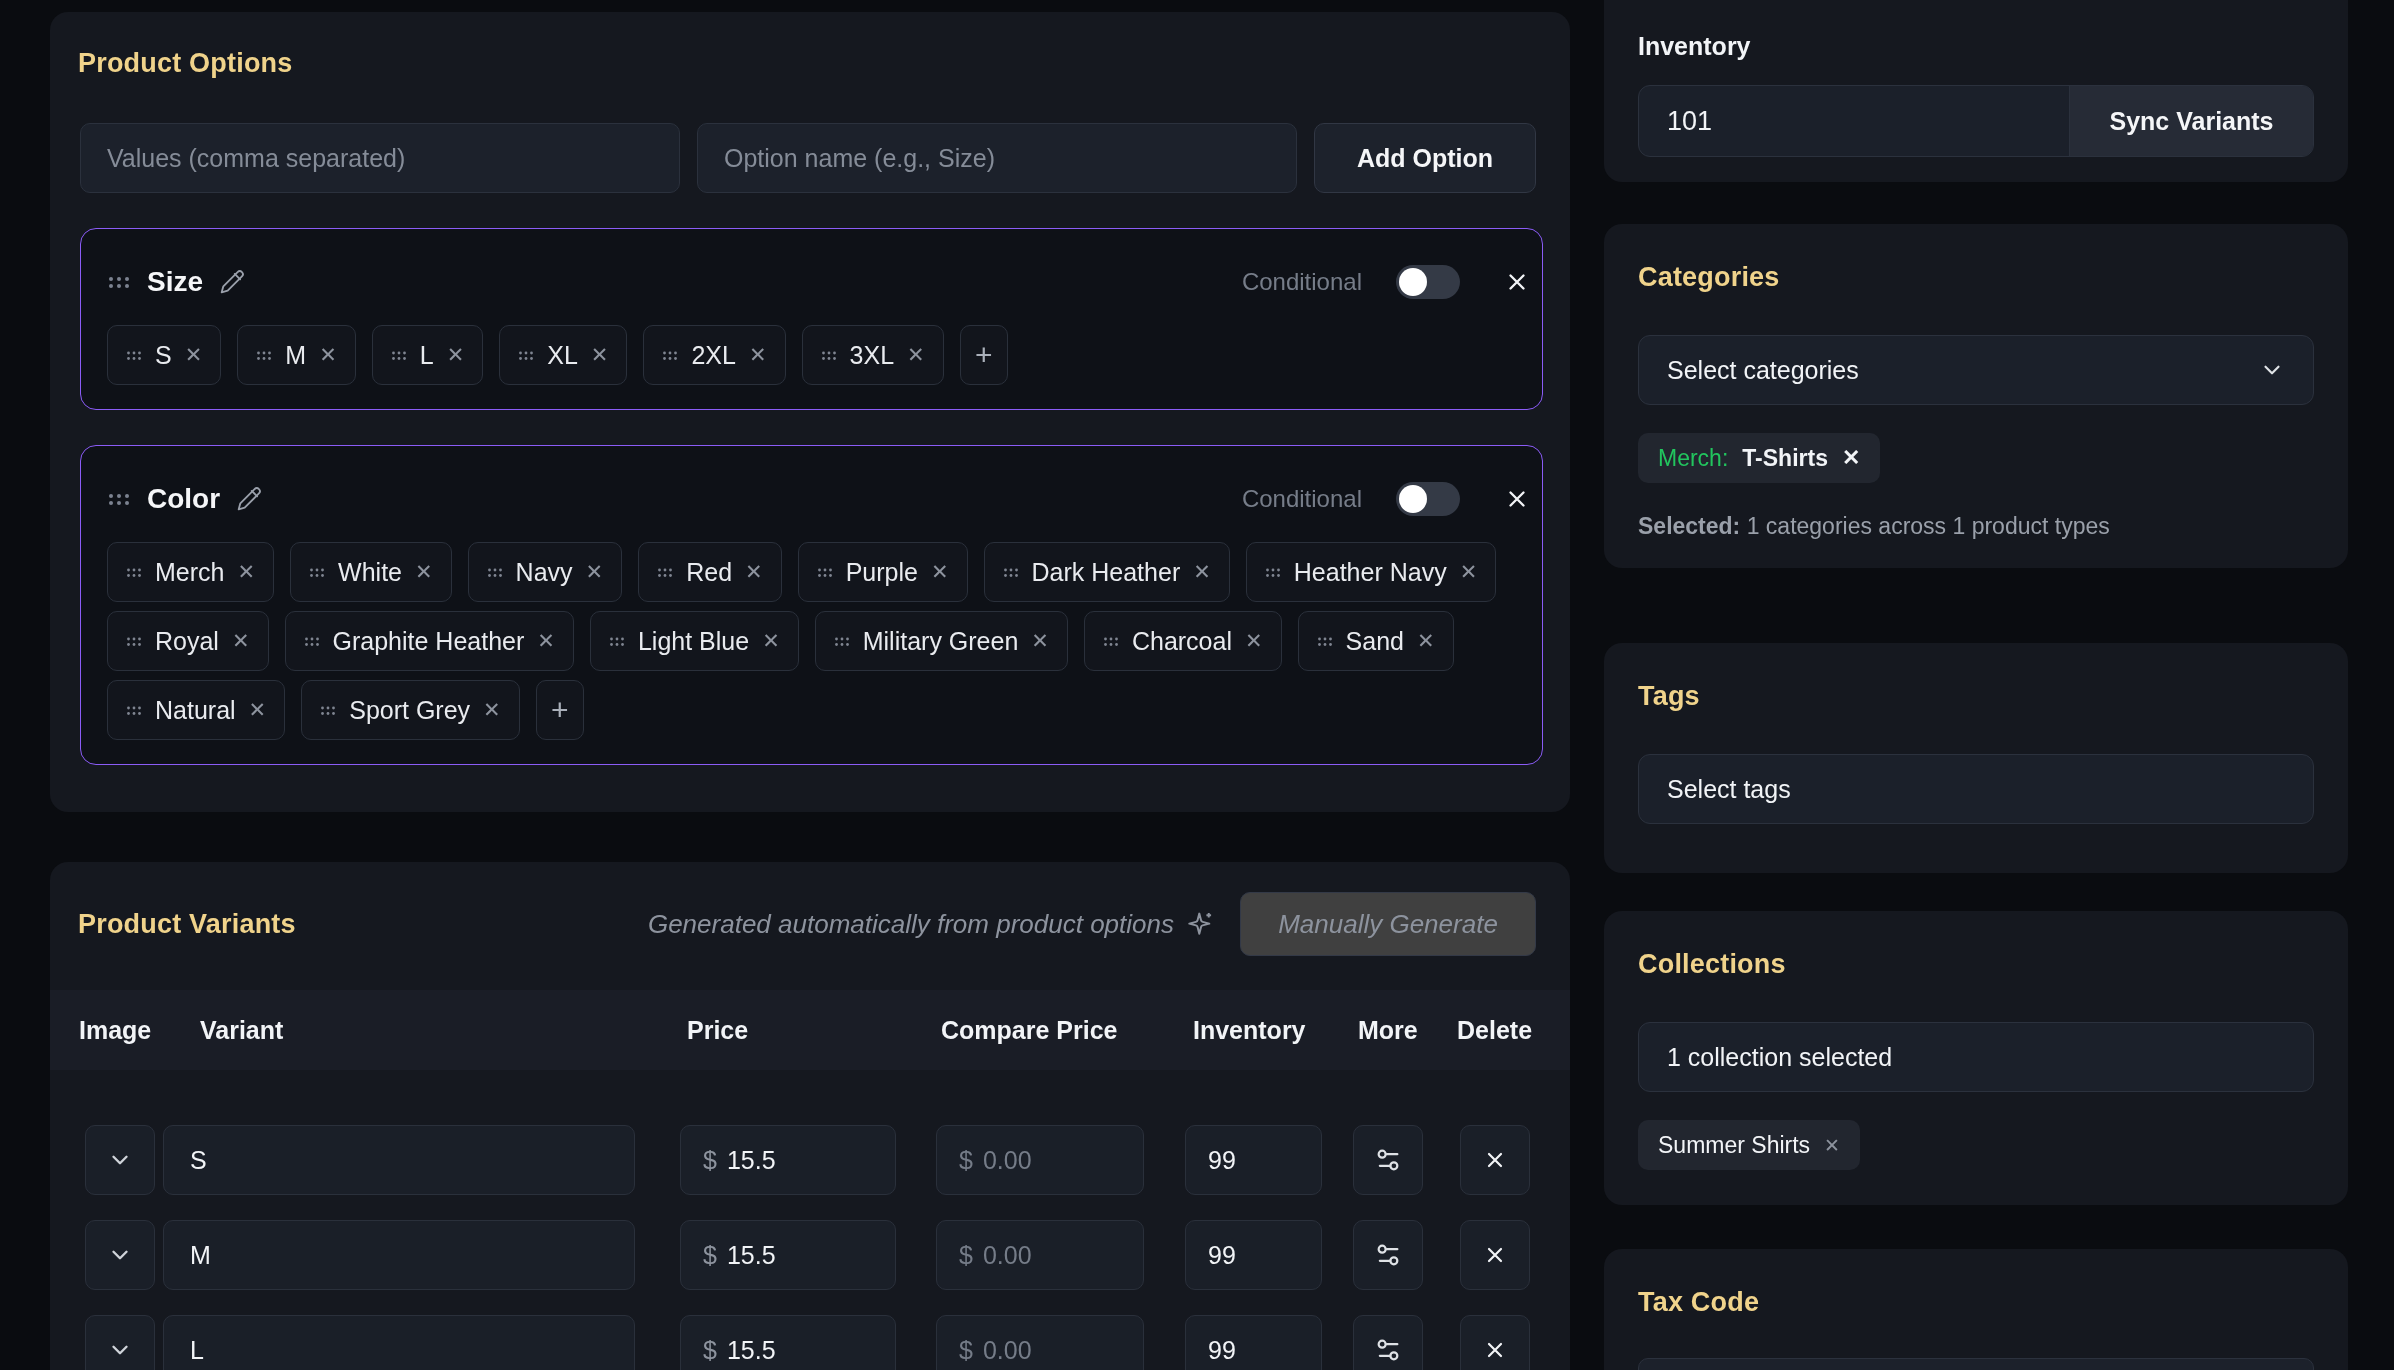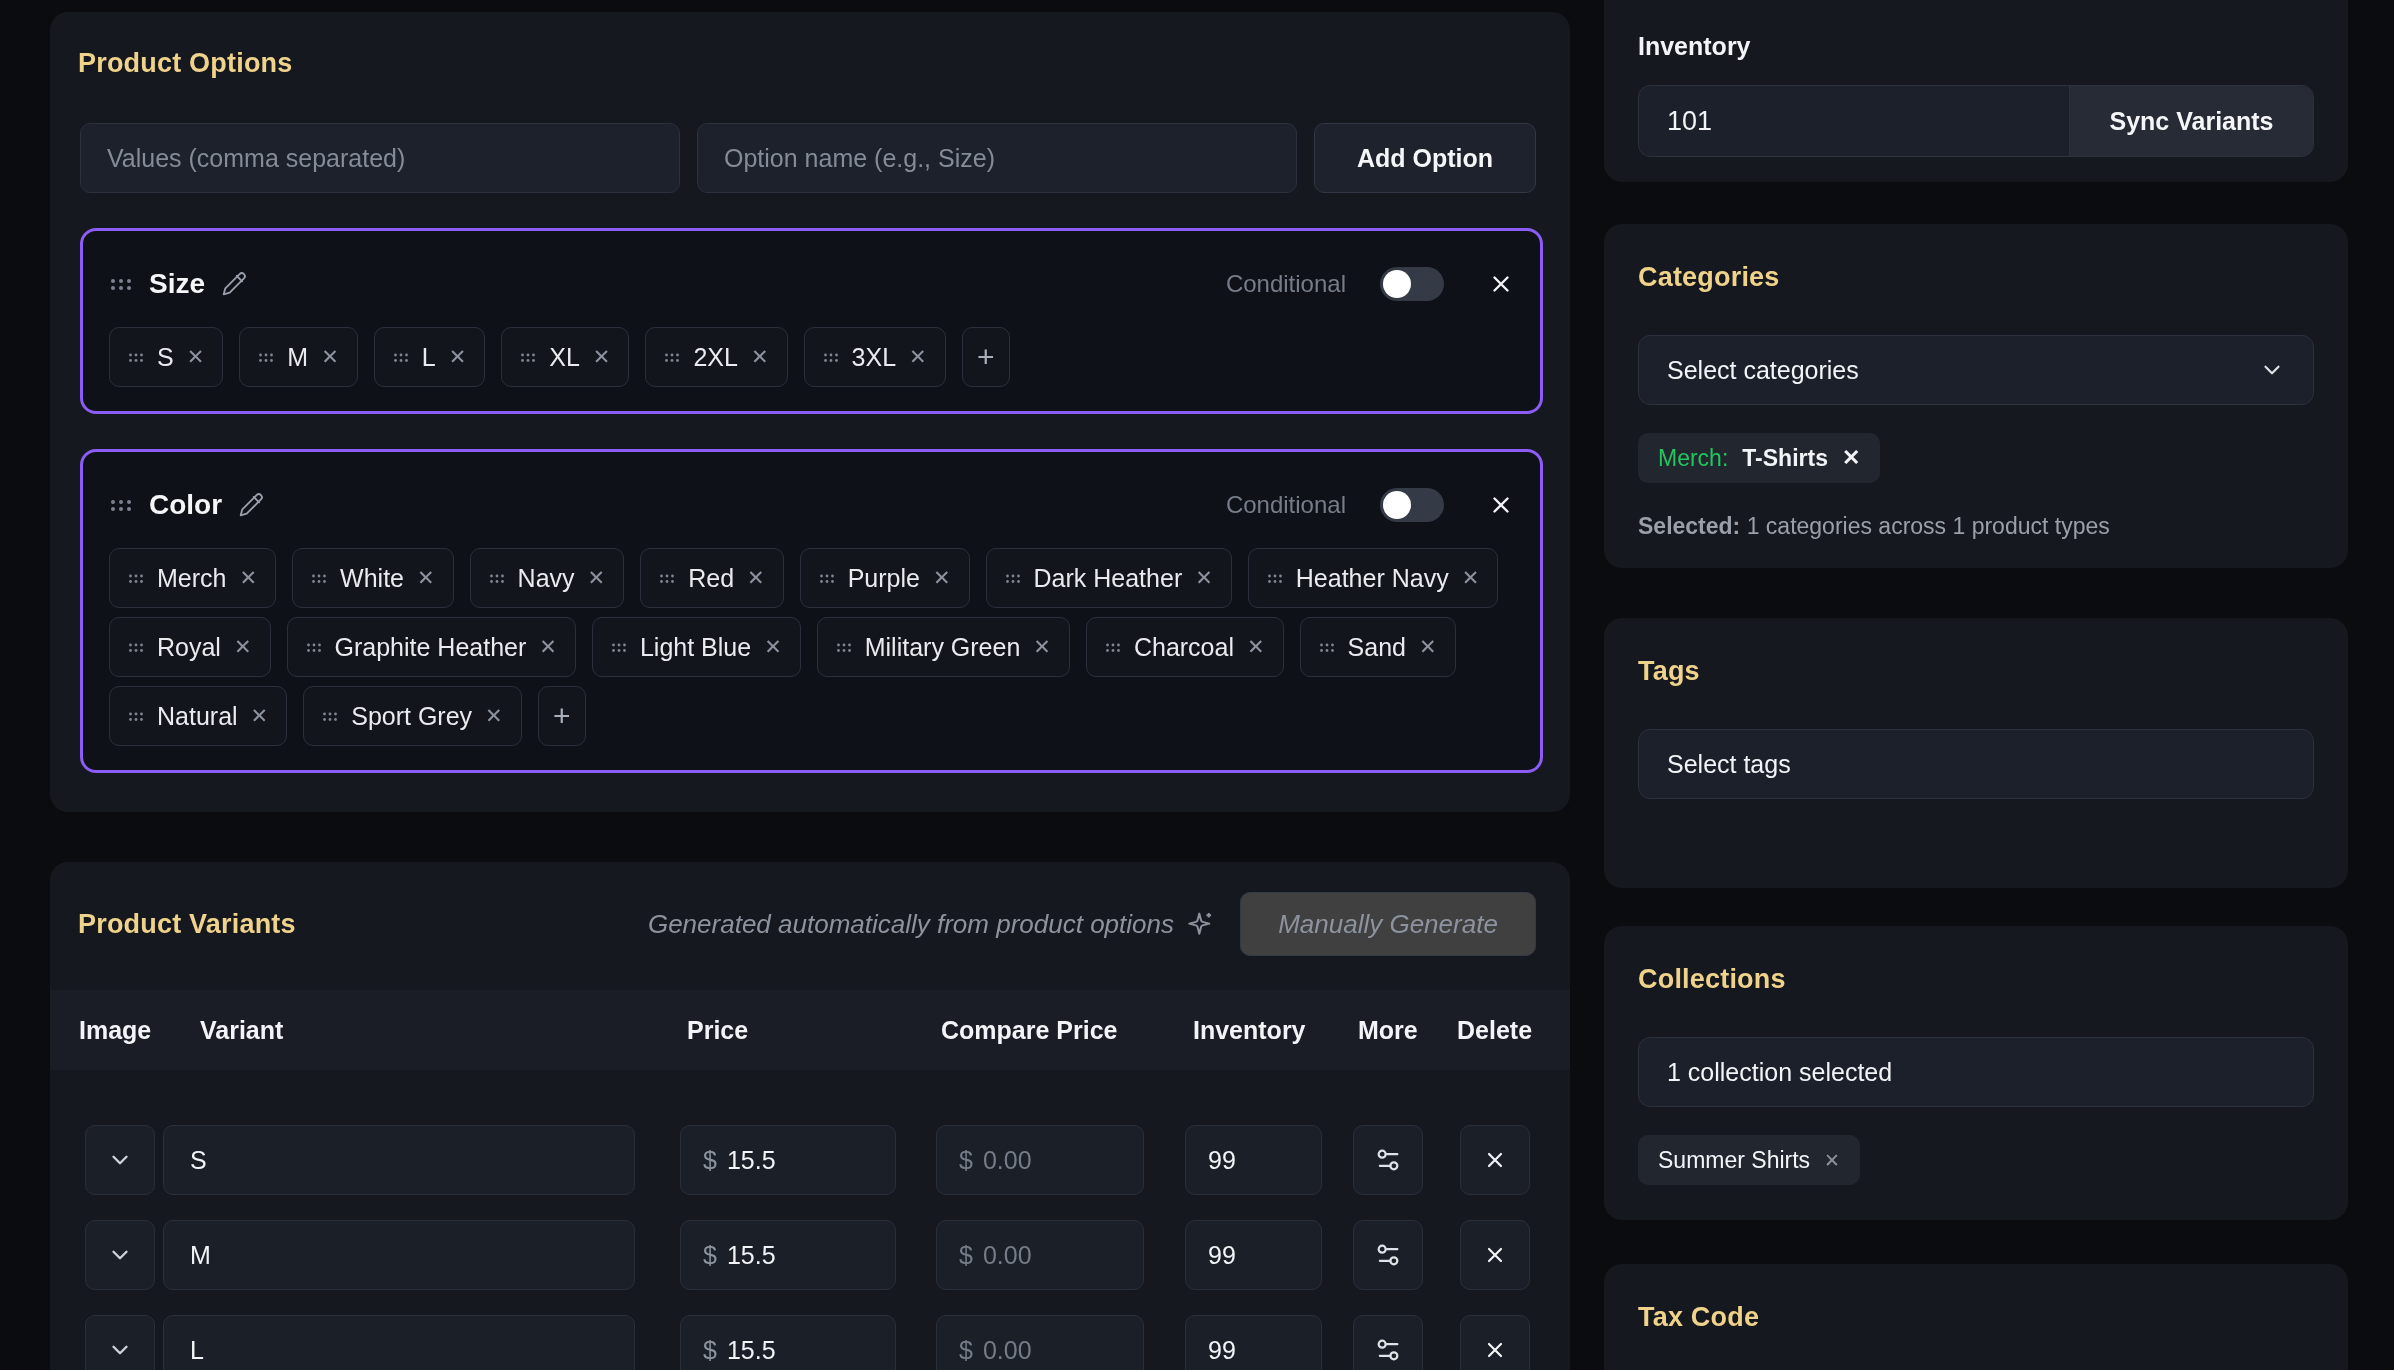--- a/index.html
+++ b/index.html
@@ -33,22 +33,22 @@
   .add-row input { width: 600px; }
   .btn {
     background: #1d222c; border: 1px solid #313744; border-radius: 10px;
     color: #f5f6f8; font-size: 25px; font-weight: bold; cursor: pointer;
     font-family: "Liberation Sans", sans-serif;
   }
   .add-row .btn { flex: 1; height: 70px; }
 
   .opt-card {
     margin: 35px 27px 0 30px;
-    background: #0e1117; border: 3px solid #8b5cf6; border-radius: 16px;
-    padding: 0 26px 24px 26px;
+    background: #0e1117; border: 1px solid #8b5cf6; border-radius: 16px;
+    padding: 0 12px 24px 26px;
   }
   .opt-head { margin-top: 22px; height: 62px; display: flex; align-items: center; gap: 16px; }
   .opt-name { font-size: 28px; font-weight: bold; color: #f5f6f8; }
   .opt-head .spacer { margin-left: auto; }
   .cond-label { color: #767d89; font-size: 24px; margin-right: 18px; }
   .toggle {
     width: 64px; height: 34px; border-radius: 17px; background: #343a46;
     position: relative; display: inline-block; cursor: pointer; margin-right: 28px;
   }
   .toggle .knob {
@@ -107,21 +107,21 @@
 
   
   .side-card { background: #15181f; border-radius: 18px; padding: 0 34px; }
   .inv-card { margin-top: -44px; height: 214px; }
   .inv-card .lbl { padding-top: 64px; font-size: 25px; font-weight: bold; color: #f2f4f7; }
   .sync-group { margin-top: 24px; height: 72px; display: flex; border: 1px solid #2b313d; border-radius: 12px; overflow: hidden; background: #1b202a; }
   .sync-group input { flex: 1; background: transparent; border: none; outline: none; color: #f2f4f7; font-size: 27px; padding: 0 28px; font-family: "Liberation Sans", sans-serif; }
   .sync-btn { width: 244px; background: #262b36; border: none; border-left: 1px solid #2b313d; color: #f5f6f8; font-size: 25px; font-weight: bold; cursor: pointer; font-family: "Liberation Sans", sans-serif; }
 
   .cat-card  { margin-top: 42px; height: 344px; }
-  .tags-card { margin-top: 50px; height: 270px; }
+  .tags-card { margin-top: 75px; height: 230px; }
   .coll-card { margin-top: 38px; height: 294px; }
   .tax-card  { margin-top: 44px; height: 200px; }
   .side-card h3 { padding-top: 38px; }
 
   .sel-field {
     margin-top: 42px; height: 70px; background: #1b202a; border: 1px solid #2b313d;
     border-radius: 12px; display: flex; align-items: center; padding: 0 28px;
     font-size: 25px; color: #f2f4f7; cursor: pointer;
   }
   .sel-field .chev { margin-left: auto; display: flex; }

